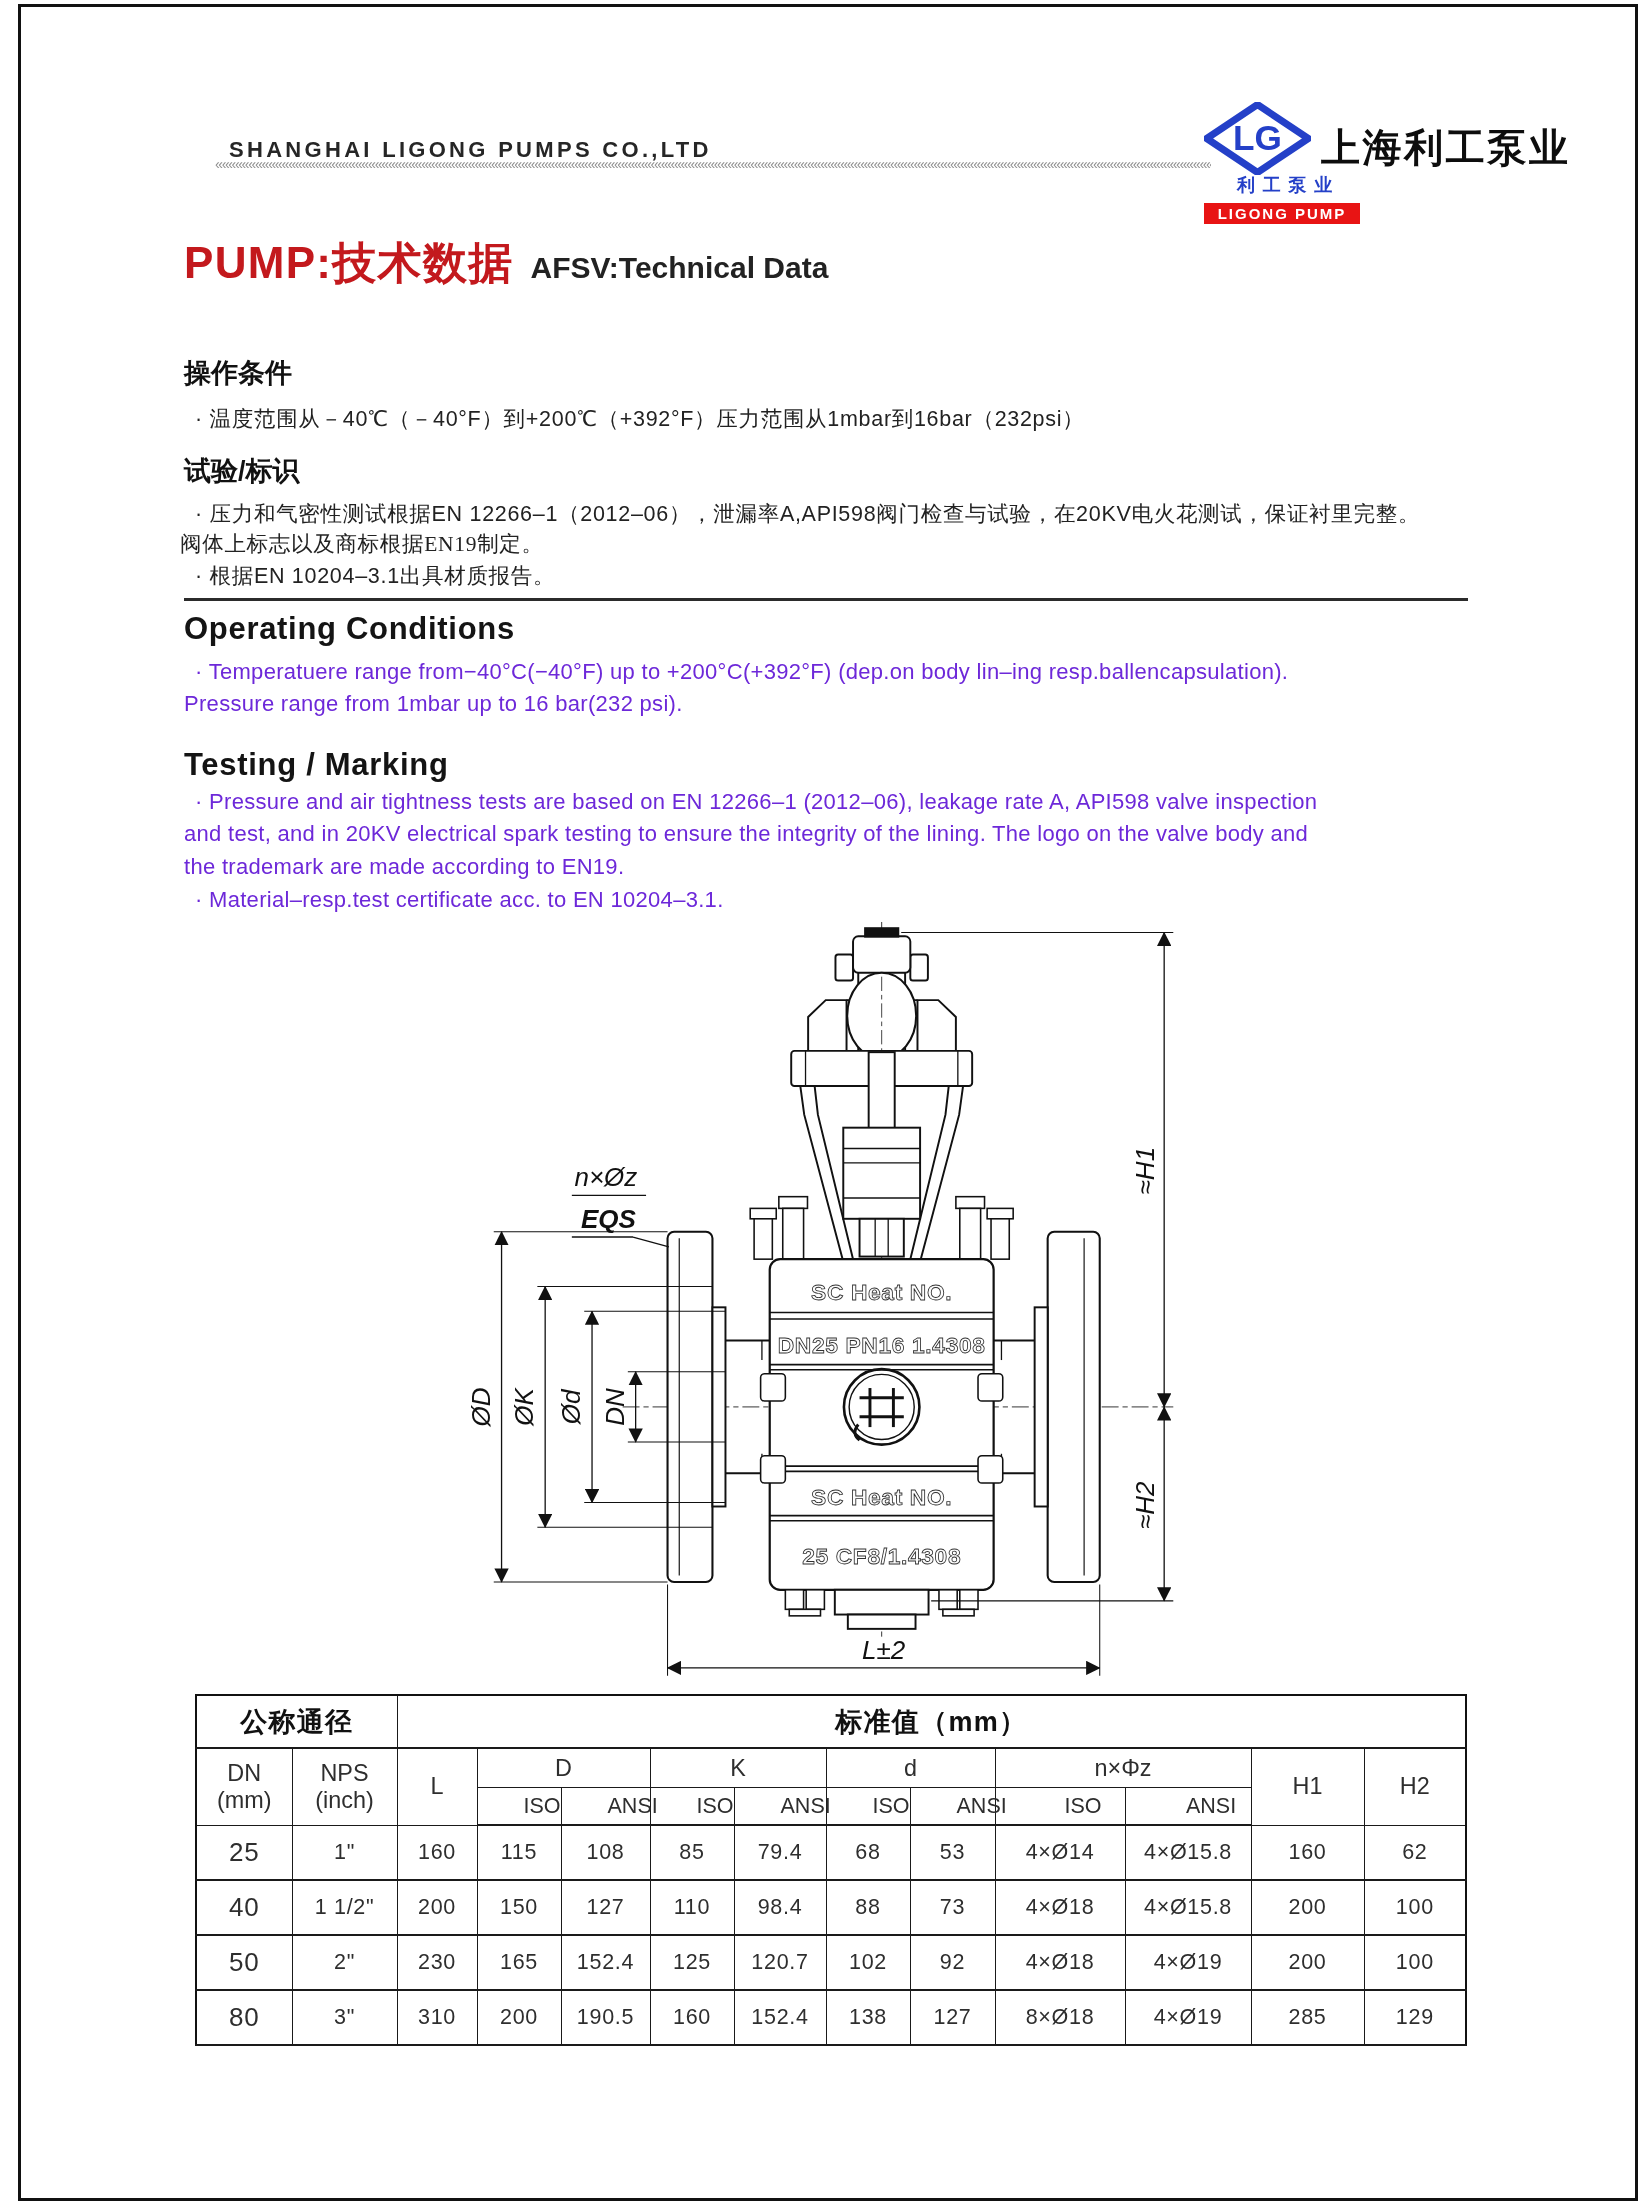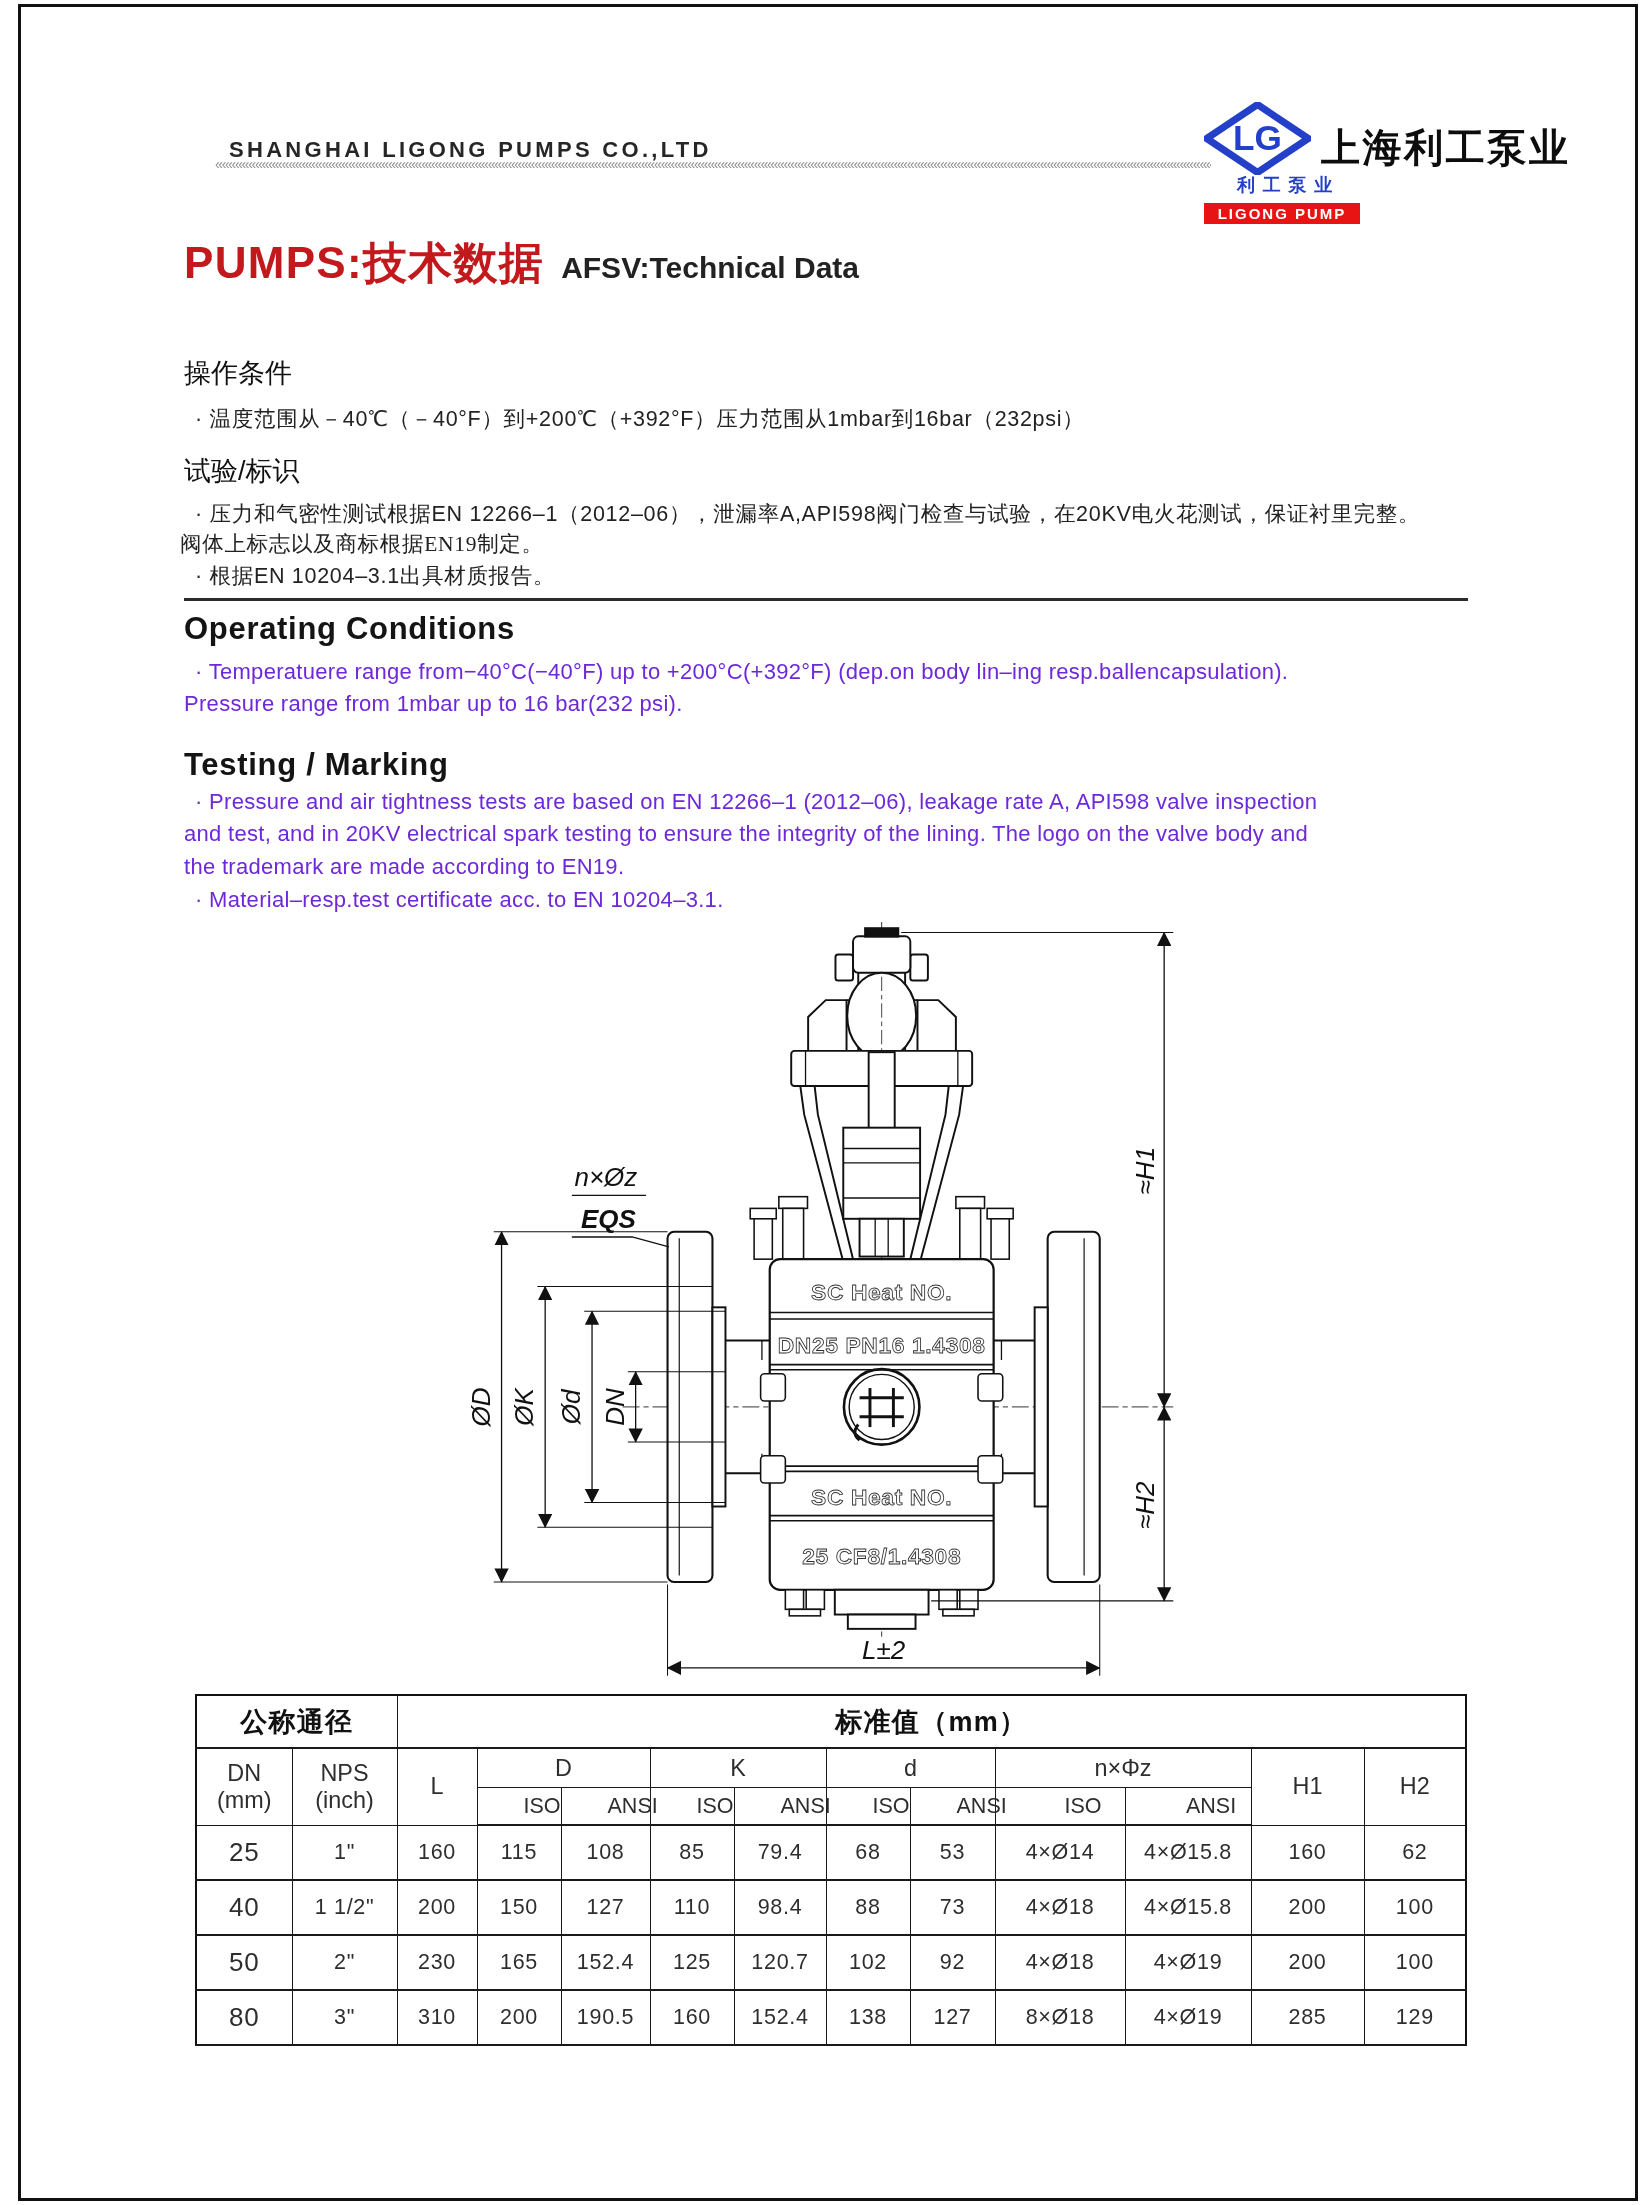--- a/index.html
+++ b/index.html
@@ -11,21 +11,21 @@
   .zigzag{left:215px;top:156px;width:996px;height:19.5px;overflow:hidden;white-space:nowrap;
           font-size:14.3px;letter-spacing:-1.3px;color:#8f8f8f;}
   .logo-cn{left:1204px;top:173px;width:169px;text-align:center;font-size:18px;font-weight:bold;
            color:#2440c8;letter-spacing:7.8px;white-space:nowrap;}
   .banner{left:1204px;top:203px;width:156px;height:21px;background:#e81414;color:#fff;
           font-size:15px;font-weight:bold;letter-spacing:2px;text-align:center;line-height:21px;}
   .brand-cn{left:1321px;top:121px;font-size:39px;font-weight:bold;color:#0d0d0d;letter-spacing:2.6px;white-space:nowrap;}
   .title-row{left:184px;top:234px;display:flex;align-items:baseline;gap:17px;white-space:nowrap;}
   .title-cn{font-size:44px;font-weight:bold;color:#c3191d;letter-spacing:1.3px;}
   .title-en{font-size:30px;font-weight:bold;color:#222;}
-  .h-zh{font-size:27px;font-weight:normal;color:#111;white-space:nowrap;text-align:center;}
+  .h-zh{font-size:27px;font-weight:bold;color:#111;white-space:nowrap;text-align:center;}
   .h-en{font-size:31px;font-weight:bold;color:#141414;white-space:nowrap;letter-spacing:0.7px;}
   .p-zh{font-size:21.5px;color:#222;white-space:nowrap;letter-spacing:0.7px;}
   .p-en{font-size:22px;color:#6d28d9;white-space:nowrap;letter-spacing:0.3px;}
   .rule{left:184px;top:598px;width:1284px;height:2.6px;background:#2b2b2b;}
   
   .spec{left:195px;top:1694px;border-collapse:collapse;table-layout:fixed;width:1271px;}
   .spec th,.spec td{border:1.3px solid #1a1a1a;text-align:center;vertical-align:middle;
         font-weight:400;color:#2e2e2e;padding:0;}
   .spec{border:2.6px solid #111;}
   .spec .r1 th{height:51px;font-size:27px;font-weight:bold;color:#111;border-bottom-width:2.6px;letter-spacing:1.3px;}
@@ -50,21 +50,21 @@
 
   <svg class="abs" style="left:1204px;top:102px;" width="107" height="73" viewBox="0 0 164 112">
     <polygon points="82,4 160,56 82,108 4,56" fill="none" stroke="#2440c8" stroke-width="11"></polygon>
     <text x="82" y="74" text-anchor="middle" font-size="54" font-weight="bold" fill="#2440c8">LG</text>
   </svg>
   <div class="abs logo-cn">利工泵业</div>
   <div class="abs banner">LIGONG PUMP</div>
   <div class="abs brand-cn">上海利工泵业</div>
 
   <div class="abs title-row">
-    <span class="title-cn">PUMPS:技术数据</span>
+    <span class="title-cn">PUMP:技术数据</span>
     <span class="title-en">AFSV:Technical Data</span>
   </div>
 
   <div class="abs h-zh" style="left:184px;top:355px;">操作条件</div>
   <div class="abs p-zh" style="left:195px;top:404px;">·  温度范围从－40℃（－40°F）到+200℃（+392°F）压力范围从1mbar到16bar（232psi）</div>
 
   <div class="abs h-zh" style="left:184px;top:453px;">试验/标识</div>
   <div class="abs p-zh" style="left:195px;top:499px;">·  压力和气密性测试根据EN 12266–1（2012–06），泄漏率A,API598阀门检查与试验，在20KV电火花测试，保证衬里完整。</div>
   <div class="abs p-zh" style="left:180px;top:529px;font-family:Liberation Serif, serif;">阀体上标志以及商标根据EN19制定。</div>
   <div class="abs p-zh" style="left:195px;top:561px;">·  根据EN 10204–3.1出具材质报告。</div>

